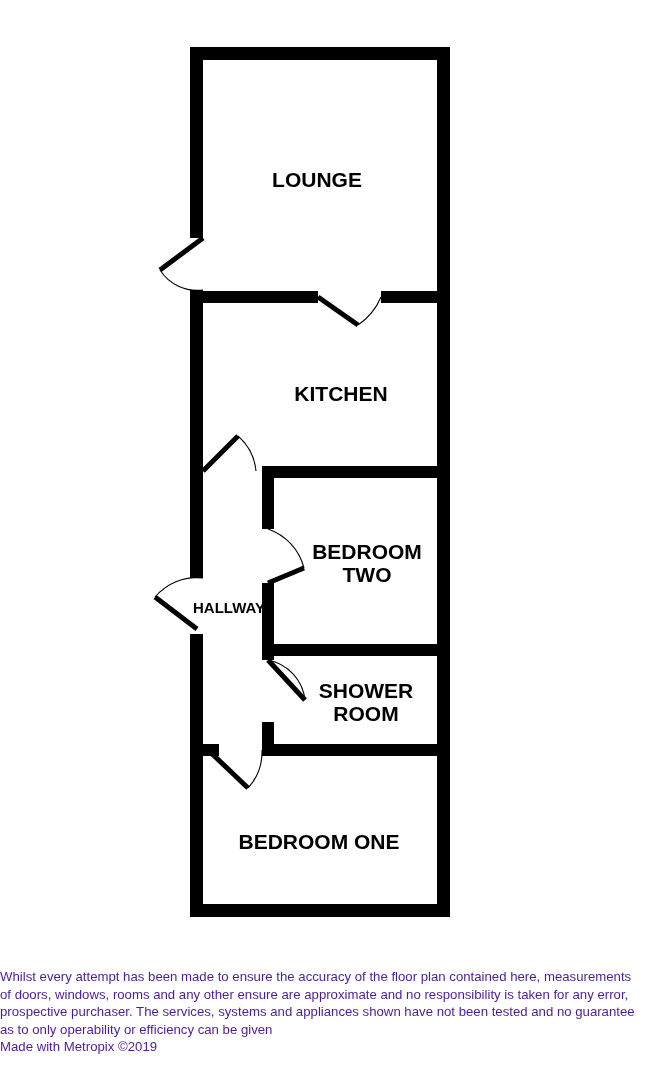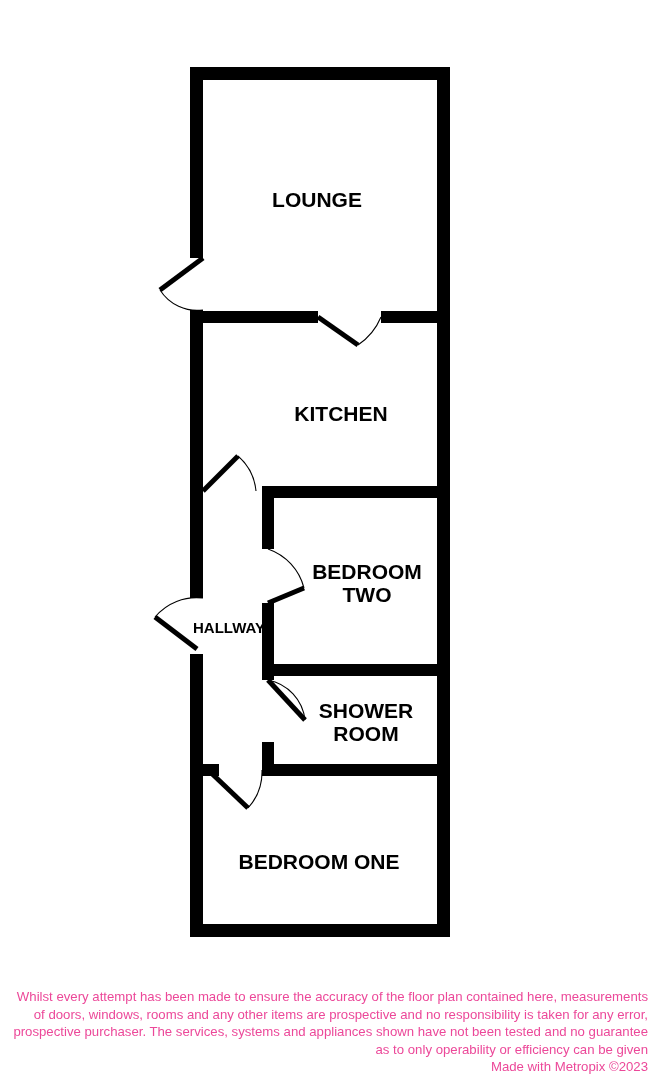--- a/index.html
+++ b/index.html
@@ -12,21 +12,20 @@
     height: 1080px;
     font-family: "Liberation Sans", sans-serif;
     color: #000000;
     overflow: hidden;
   }
   #page {
     position: relative;
     width: 648px;
     height: 884px;
     background: #ffffff;
-    margin-top: 20px;
   }
   #floorplan-svg {
     position: absolute;
     left: 0;
     top: 0;
     width: 648px;
     height: 945px;
     display: block;
   }
   .room-label {
@@ -47,25 +46,25 @@
   .door-arc {
     stroke: #000000;
     stroke-width: 1.1;
     fill: none;
   }
   #disclaimer {
     position: absolute;
     left: 0;
     top: 968px;
     width: 648px;
-    text-align: right;
+    text-align: left;
     font-family: "Liberation Sans", sans-serif;
     font-size: 13.2px;
     line-height: 17.6px;
-    color: #ec4899;
+    color: #4c1d95;
   }
   #disclaimer p {
     margin: 0;
     padding: 0;
   }
   #made-with {
     margin-top: 0;
   }
 </style>
 </head>
@@ -149,19 +148,19 @@
     <text class="room-label size-sm" x="229" y="613">HALLWAY</text>
 
     <text class="room-label size-lg" x="366" y="698">SHOWER</text>
     <text class="room-label size-lg" x="366" y="721">ROOM</text>
 
     <text class="room-label size-lg" x="319" y="849">BEDROOM ONE</text>
   </svg>
 
   <div id="disclaimer">
     <p>Whilst every attempt has been made to ensure the accuracy of the floor plan contained here, measurements</p>
-    <p>of doors, windows, rooms and any other items are prospective and no responsibility is taken for any error,</p>
+    <p>of doors, windows, rooms and any other ensure are approximate and no responsibility is taken for any error,</p>
     <p>prospective purchaser. The services, systems and appliances shown have not been tested and no guarantee</p>
     <p>as to only operability or efficiency can be given</p>
-    <p id="made-with">Made with Metropix ©2023</p>
+    <p id="made-with">Made with Metropix ©2019</p>
   </div>
 
 </div>
 
 </body></html>

